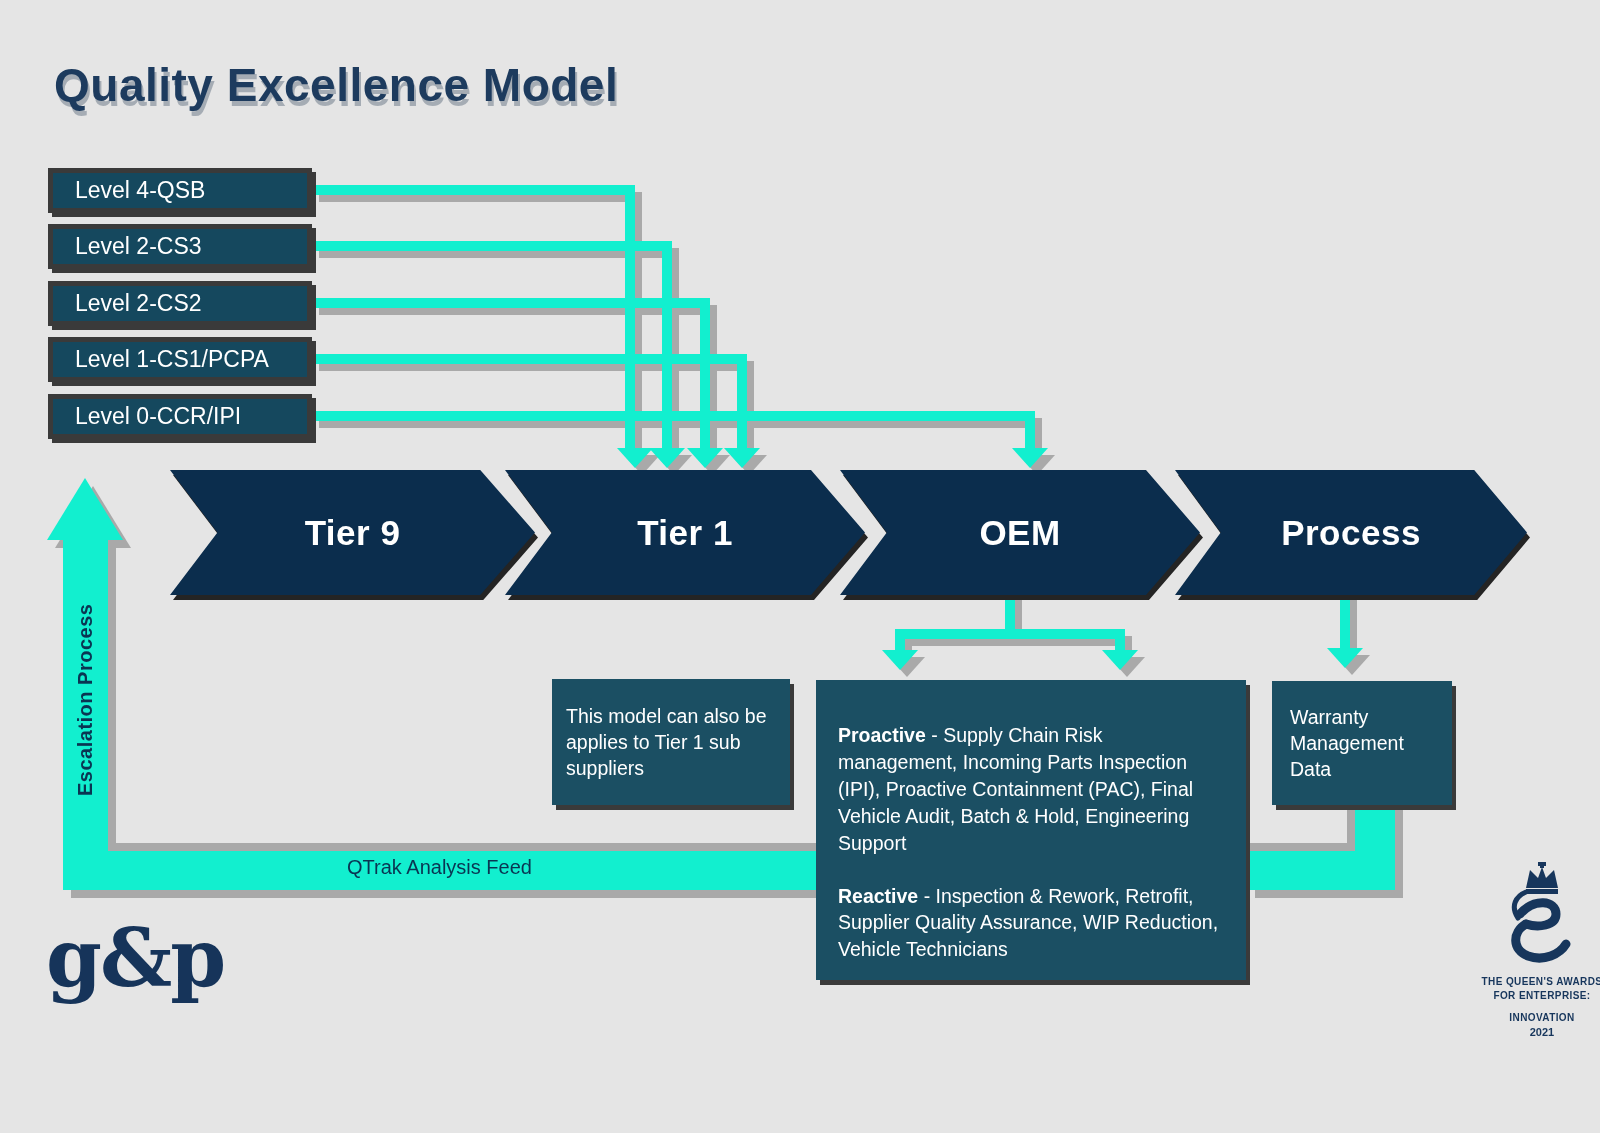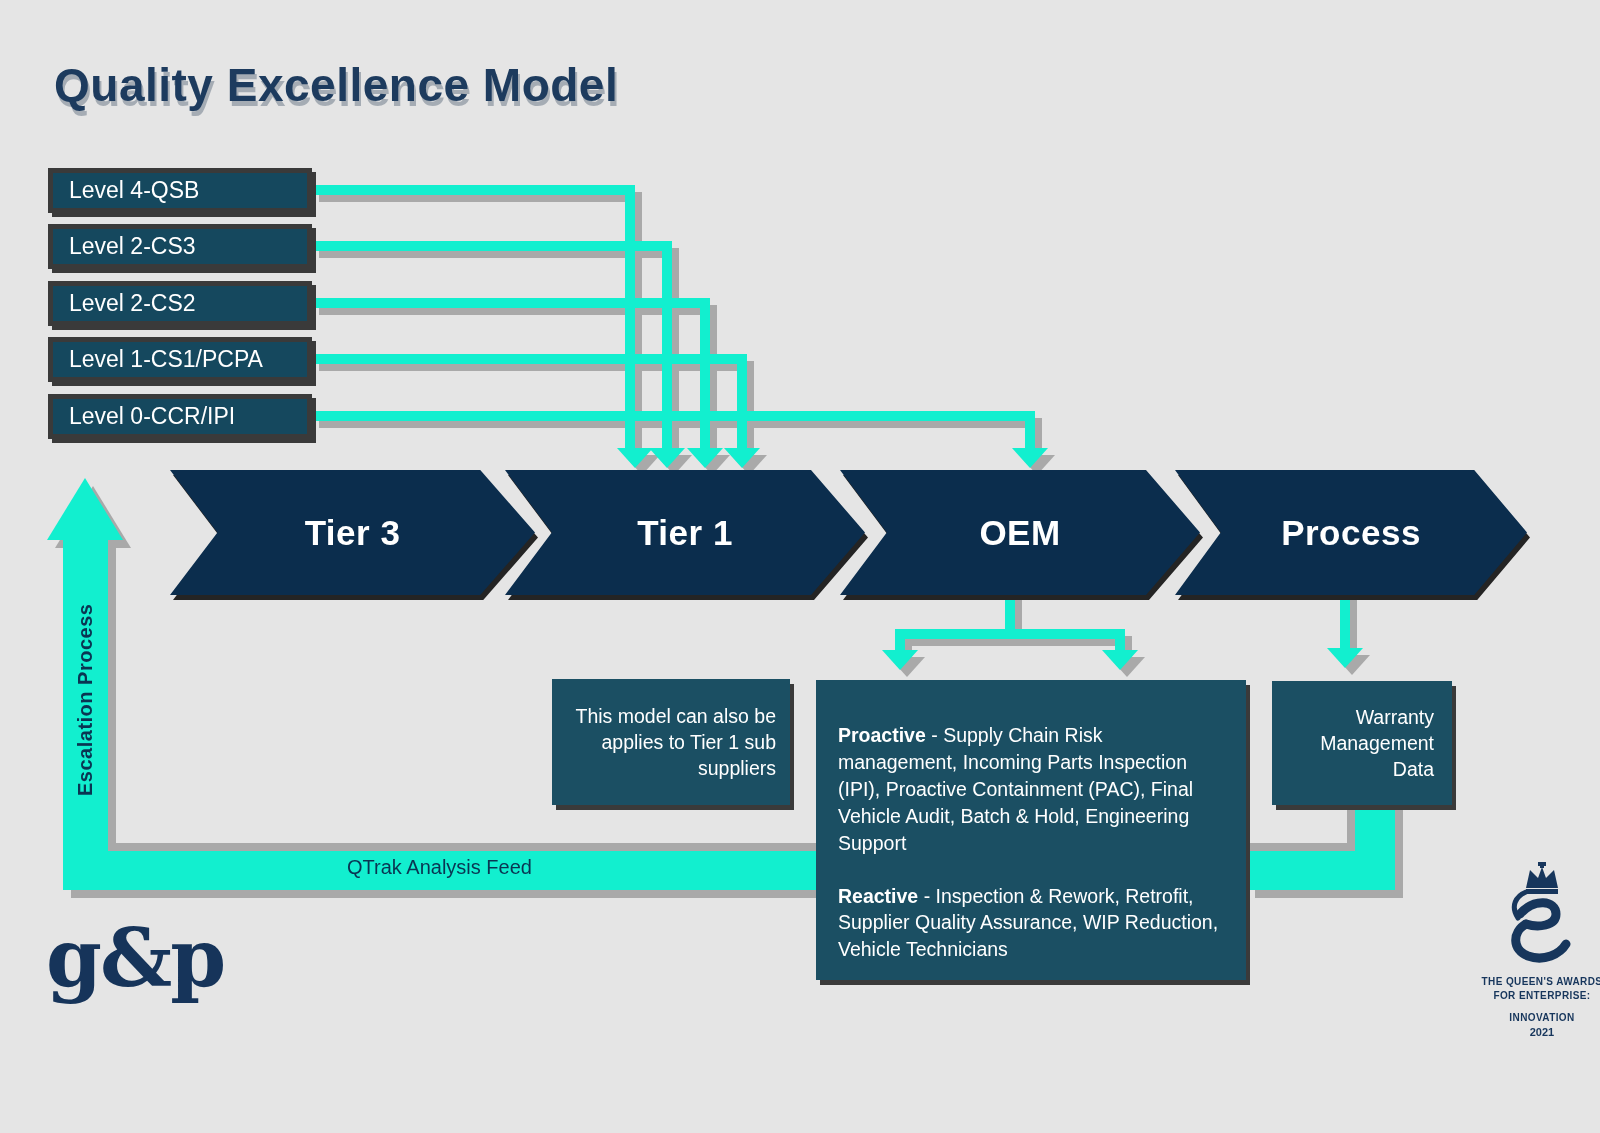--- a/index.html
+++ b/index.html
@@ -10,21 +10,21 @@
   .title{
     position:absolute;left:54px;top:58px;font-size:46px;font-weight:800;
     color:#1d3b5e;letter-spacing:.5px;
     text-shadow:2px 5px 0 rgba(16,40,66,.30);
   }
   
   .lvl{
     position:absolute;left:48px;width:264px;height:45px;box-sizing:border-box;
     background:#15485e;border:5px solid #3a3a3a;box-shadow:4px 4px 0 #3a3a3a;
     color:#ffffff;font-size:23px;font-weight:500;
-    display:flex;align-items:center;padding-left:16px;
+    display:flex;align-items:center;padding-left:22px;
   }
   
   .line{position:absolute;background:#12efcf;}
   .lsh{position:absolute;background:#a9a9a9;}
   .arr{position:absolute;width:0;height:0;border-left:18px solid transparent;
        border-right:18px solid transparent;border-top:20px solid #12efcf;}
   .arrsh{position:absolute;width:0;height:0;border-left:18px solid transparent;
        border-right:18px solid transparent;border-top:20px solid #a9a9a9;}
   
   .band{position:absolute;background:#12efcf;}
@@ -39,21 +39,21 @@
     width:100%;height:100%;background:#0b2d4d;
     clip-path:polygon(0 0,85% 0,100% 50%,85% 100%,0 100%,13% 50%);
     display:flex;align-items:center;justify-content:center;
     color:#ffffff;font-size:35px;font-weight:700;letter-spacing:.5px;
   }
   
   .ibox{
     position:absolute;background:#1b4f63;color:#ffffff;box-sizing:border-box;
     filter:drop-shadow(4px 5px 0 #3a3a3a);
   }
-  .ibox.center{display:flex;align-items:center;justify-content:center;text-align:right;
+  .ibox.center{display:flex;align-items:center;justify-content:center;text-align:left;
     font-size:19.5px;line-height:1.35;}
   .ibox p{margin:0;font-size:19.5px;line-height:1.38;}
   .ibox p + p{margin-top:26px;}
   .vlabel{
     position:absolute;display:flex;align-items:center;justify-content:center;
     writing-mode:vertical-rl;transform:rotate(180deg);
     color:#0a3552;font-size:20px;font-weight:700;letter-spacing:.5px;
   }
   .qtrak-label{
     position:absolute;left:63px;width:753px;top:856px;text-align:center;
@@ -150,21 +150,21 @@
   <div class="bsh" style="left:1347px;top:790px;width:8px;height:62px"></div>
 
   <div class="bigarr" style="left:47px;top:478px"></div>
   <div class="band" style="left:63px;top:540px;width:45px;height:350px"></div>
   <div class="band" style="left:63px;top:851px;width:753px;height:39px"></div>
   <div class="band" style="left:1247px;top:851px;width:111px;height:39px"></div>
   <div class="band" style="left:1355px;top:788px;width:40px;height:102px"></div>
 
   <div class="chev-wrap" style="left:170px;width:365px">
     <div class="chev">
-        <span>Tier 3</span>
+        <span>Tier 9</span>
       </div>
   </div>
   <div class="chev-wrap" style="left:505px;width:360px">
     <div class="chev">
         <span>Tier 1</span>
       </div>
   </div>
   <div class="chev-wrap" style="left:840px;width:360px">
     <div class="chev">
         <span>OEM</span>

